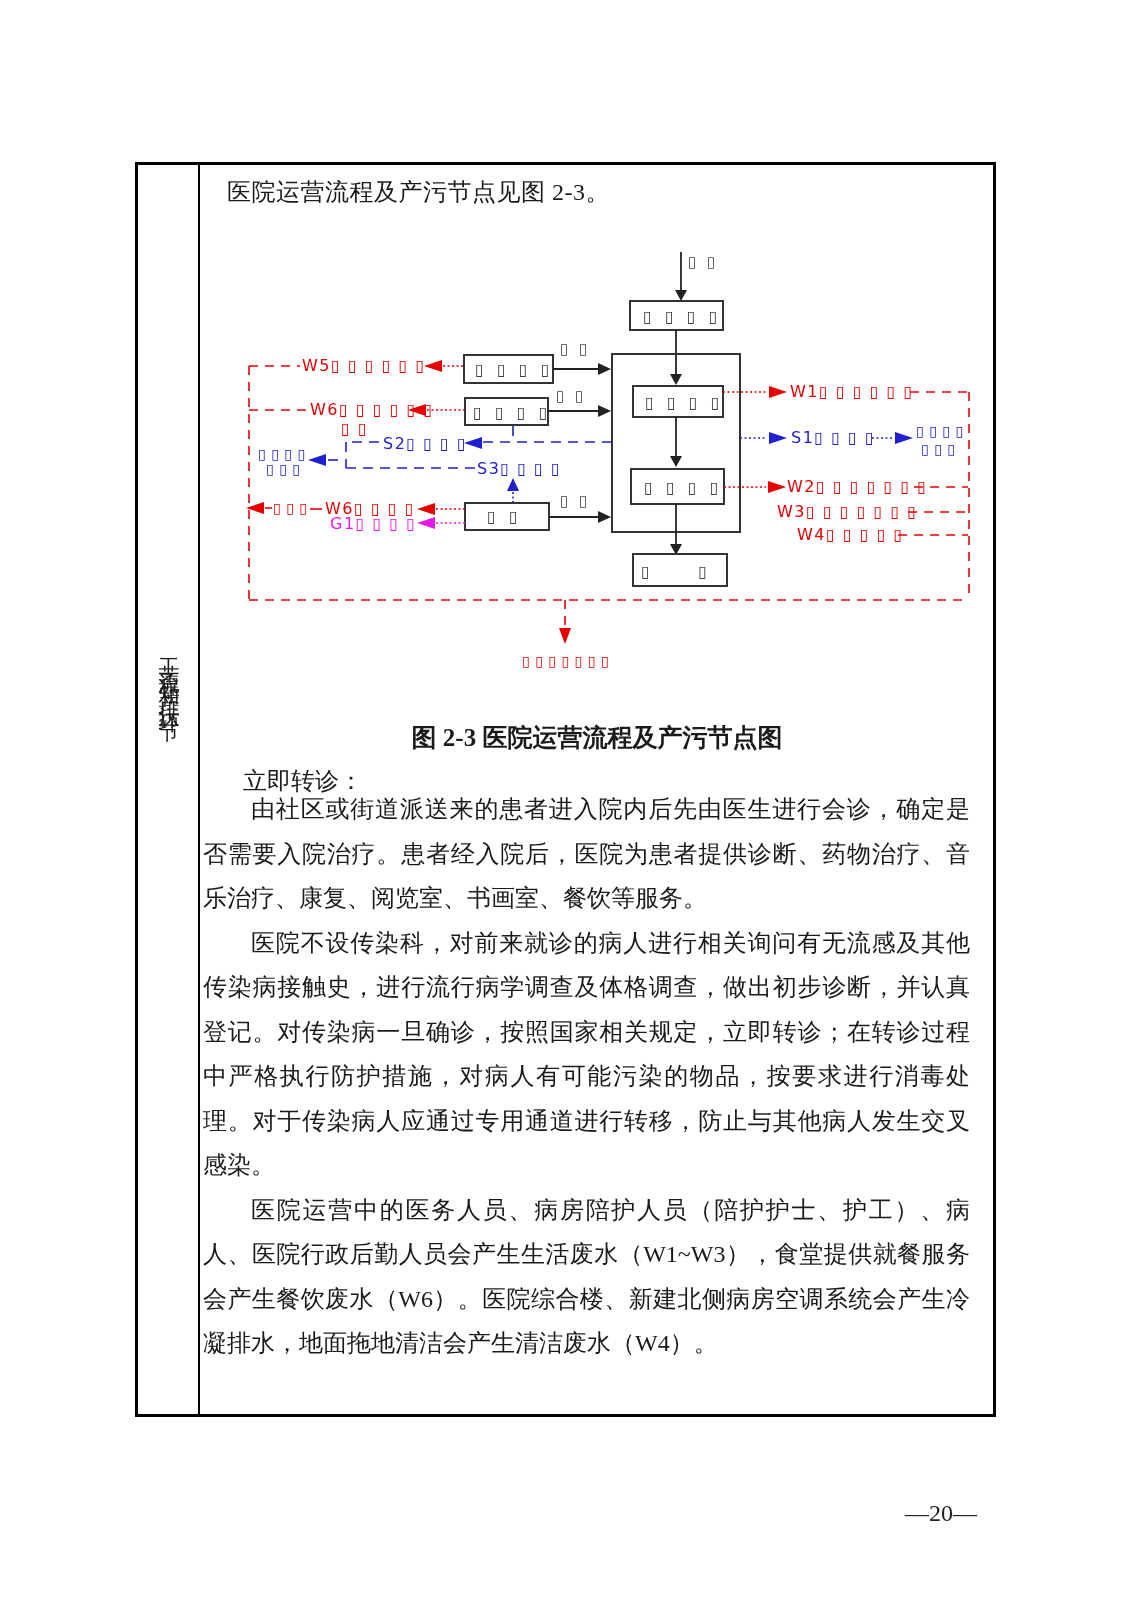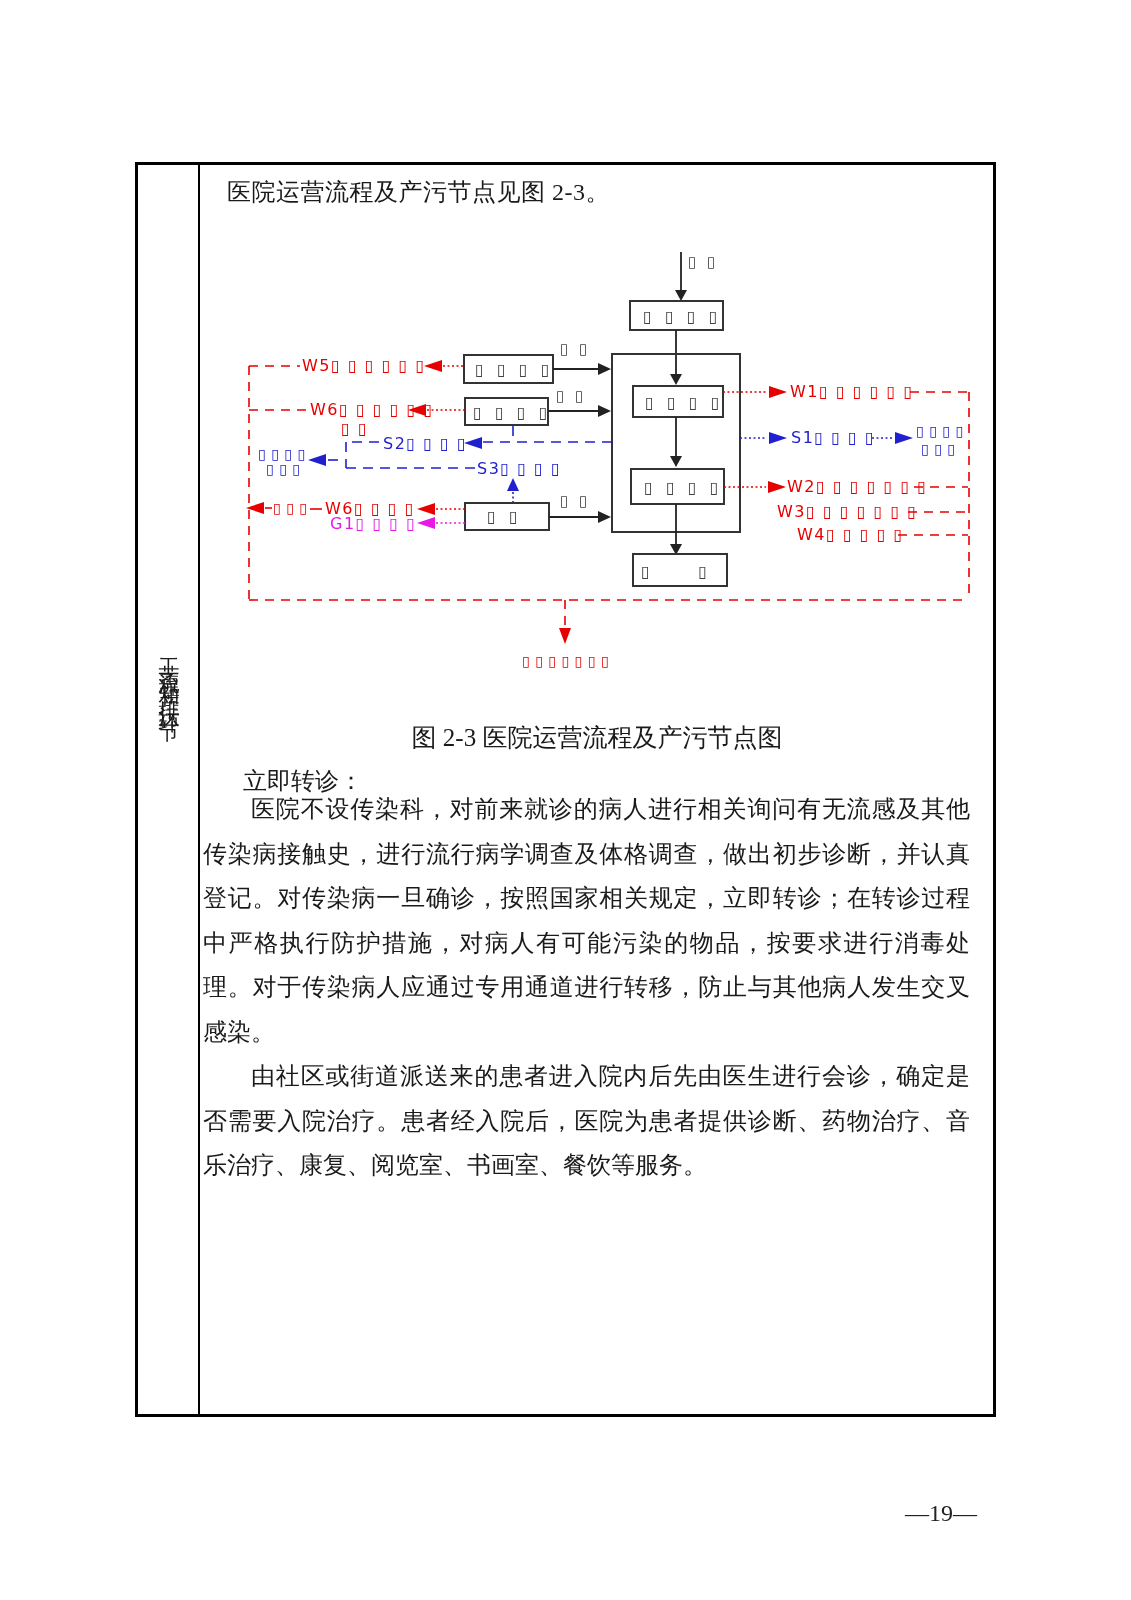--- a/index.html
+++ b/index.html
@@ -6,21 +6,21 @@
   .page{position:relative;width:1131px;height:1532px;background:#fff;overflow:hidden;
         font-family:"Liberation Serif","DejaVu Serif",serif;color:#1a1a1a;}
   .frame{position:absolute;left:135px;top:162px;width:861px;height:1255px;
          border:3px solid #000;box-sizing:border-box;}
   .vline{position:absolute;left:60px;top:0;bottom:0;width:2px;background:#000;}
   .sidebar-label{position:absolute;left:17px;top:476px;writing-mode:vertical-lr;
          text-orientation:upright;font-size:21px;letter-spacing:7px;color:#1a1a1a;}
   .intro{position:absolute;left:89px;top:11px;font-size:24px;letter-spacing:0.5px;}
   .diagram{position:absolute;left:60px;top:60px;}
   .caption{position:absolute;left:60px;top:556px;width:798px;text-align:center;
-           font-size:25px;font-weight:normal;}
+           font-size:25px;font-weight:bold;}
   .lead{position:absolute;left:105px;top:600px;font-size:24px;}
   .paras{position:absolute;left:65px;top:622px;width:767px;font-size:24px;
          line-height:44.5px;text-align:justify;}
   .paras p{margin:0;text-indent:2em;}
   .page-num{position:absolute;left:905px;top:1500px;font-size:24px;color:#222;}
 
   
   .k{stroke:#222;stroke-width:1.8;fill:none;}
   .kr{stroke:#333;stroke-width:2;fill:none;}
   .kh{fill:#222;stroke:none;}
@@ -167,19 +167,20 @@
       <line class="rl dash" x1="565" y1="600" x2="565" y2="627"></line>
       <polygon class="rh" points="559,628 571,628 565,644"></polygon>
       <text class="sr" x="522" y="666">▯ ▯ ▯ ▯ ▯ ▯ ▯</text>
     </svg>
 
     <div class="caption">图 2-3 医院运营流程及产污节点图</div>
 
     <div class="lead">立即转诊：</div>
 
     <div class="paras">
+      <p>由社区或街道派送来的患者进入院内后先由医生进行会诊，确定是否需要入院治疗。患者经入院后，医院为患者提供诊断、药物治疗、音乐治疗、康复、阅览室、书画室、餐饮等服务。</p>
       <p>医院不设传染科，对前来就诊的病人进行相关询问有无流感及其他传染病接触史，进行流行病学调查及体格调查，做出初步诊断，并认真登记。对传染病一旦确诊，按照国家相关规定，立即转诊；在转诊过程中严格执行防护措施，对病人有可能污染的物品，按要求进行消毒处理。对于传染病人应通过专用通道进行转移，防止与其他病人发生交叉感染。</p>
-      <p>由社区或街道派送来的患者进入院内后先由医生进行会诊，确定是否需要入院治疗。患者经入院后，医院为患者提供诊断、药物治疗、音乐治疗、康复、阅览室、书画室、餐饮等服务。</p>
+      <p>医院运营中的医务人员、病房陪护人员（陪护护士、护工）、病人、医院行政后勤人员会产生生活废水（W1~W3），食堂提供就餐服务会产生餐饮废水（W6）。医院综合楼、新建北侧病房空调系统会产生冷凝排水，地面拖地清洁会产生清洁废水（W4）。</p>
     </div>
   </div>
 
-  <div class="page-num">—19—</div>
+  <div class="page-num">—20—</div>
 </div>
 
 </body></html>

